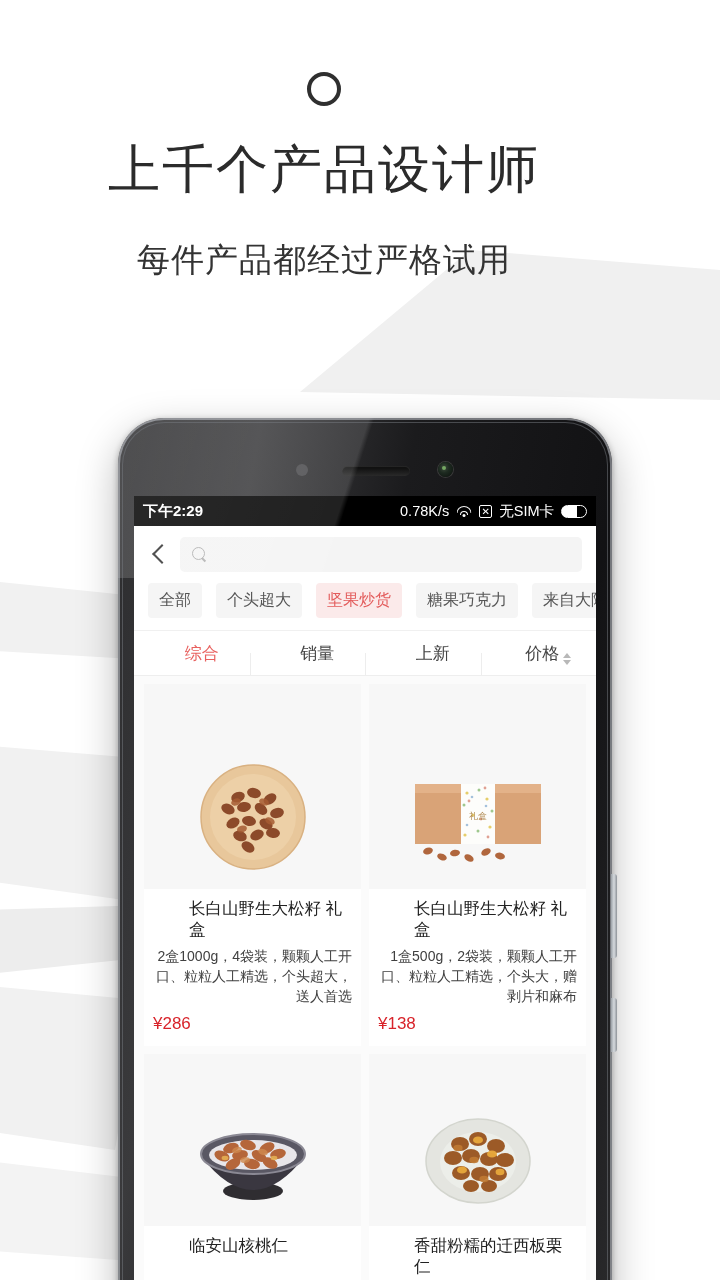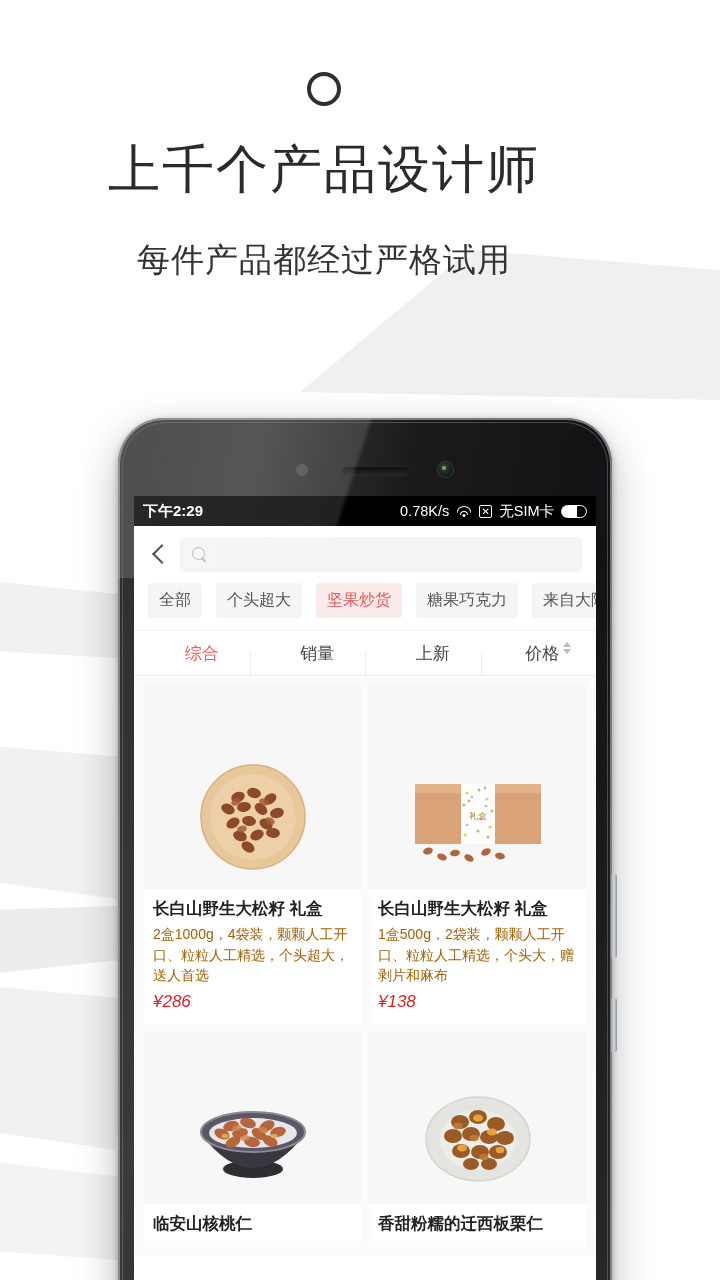--- a/index.html
+++ b/index.html
@@ -163,44 +163,44 @@
   .chip.active { background:#fbeaea; color:#e35c5c; }
 
   
   .sorts {
     display:flex; align-items:center; background:#fff;
     border-top:1px solid #f0f0f0; border-bottom:1px solid #eeeeee;
     height:46px;
   }
   .sort {
     flex:1; text-align:center; font-size:17px; color:#444;
-    position:relative; display:flex; align-items:flex-start; justify-content:center; gap:4px;padding-left:20px;
+    position:relative; display:flex; align-items:flex-end; justify-content:center; gap:4px;padding-left:20px;
   }
   .sort.active { color:#e8605e; }
   .sort + .sort::before {
     content:""; position:absolute; left:0; top:11px; height:22px; width:1px; background:#ededed;
   }
   .arrows { display:inline-flex; flex-direction:column; gap:2px; }
   .arrows s { display:block; width:0; height:0; border-left:4px solid transparent; border-right:4px solid transparent; }
   .arrows s.up { border-bottom:5px solid #b8b8b8; }
   .arrows s.dn { border-top:5px solid #b8b8b8; }
 
   
   .grid { background:#fbfbfb; padding:8px 0 0; }
   .row { display:flex; gap:8px; padding:0 10px 8px; }
   .card { flex:1; background:#ffffff; overflow:hidden; }
   .card-img {
     height:205px; background:#f7f7f7; position:relative; overflow:hidden;
     display:flex; align-items:flex-end; justify-content:center;
   }
   .card-img.short { height:172px; }
   .card-body { padding:9px 9px 12px; }
-  .p-title { font-size:16.5px; color:#222; font-weight:700; line-height:1.3; }
-  .p-desc { font-size:14px; color:#a16207; line-height:1.45; margin-top:5px; }
-  .p-price { font-size:17px; color:#d8232a; margin-top:7px; font-weight:500;font-style:italic; }
+  .p-title { font-size:16.5px; color:#222; font-weight:400; line-height:1.3;margin-left:36px; }
+  .p-desc { font-size:14px; color:#404040; line-height:1.45; margin-top:5px;text-align:right; }
+  .p-price { font-size:17px; color:#d8232a; margin-top:7px; font-weight:500; }
 
   
   .art { display:block; }
 </style>
 </head>
 <body>
 
 <div class="bg-layer">
   <svg viewBox="0 0 720 1280" xmlns="http://www.w3.org/2000/svg">
     <path d="M470,250 L720,270 L720,400 L300,392 Z" fill="#f0f0f0"></path>

